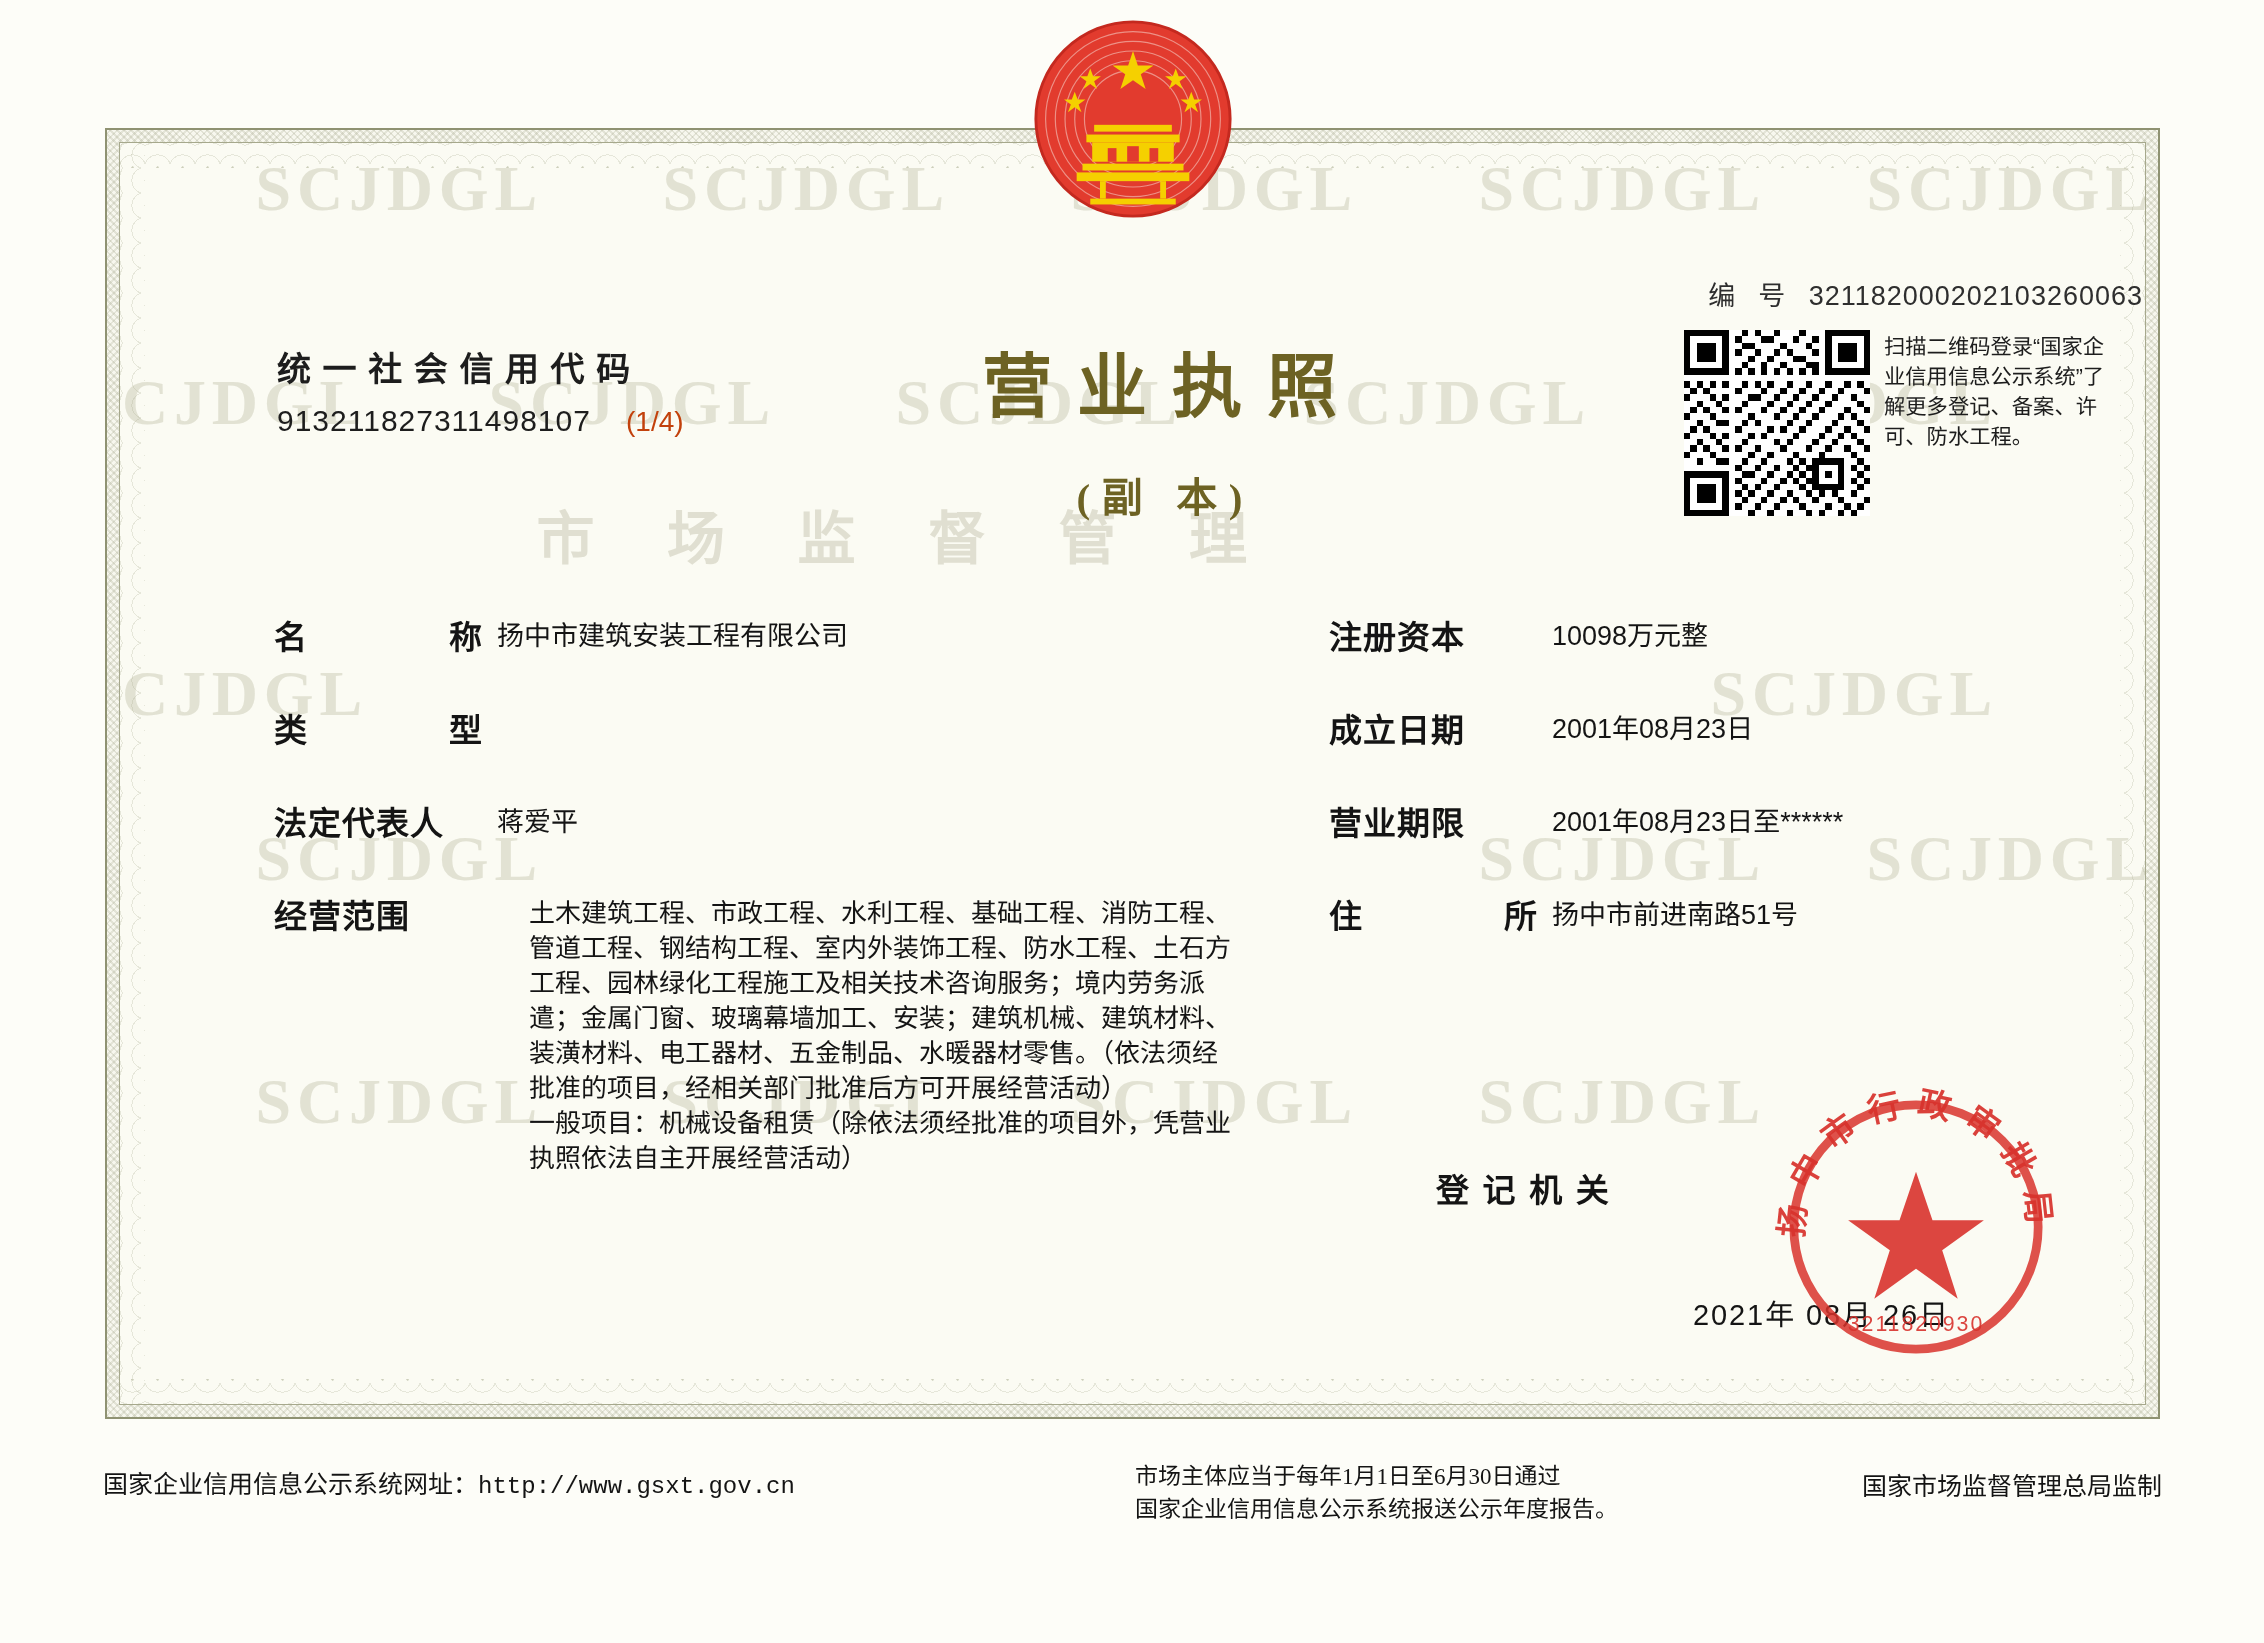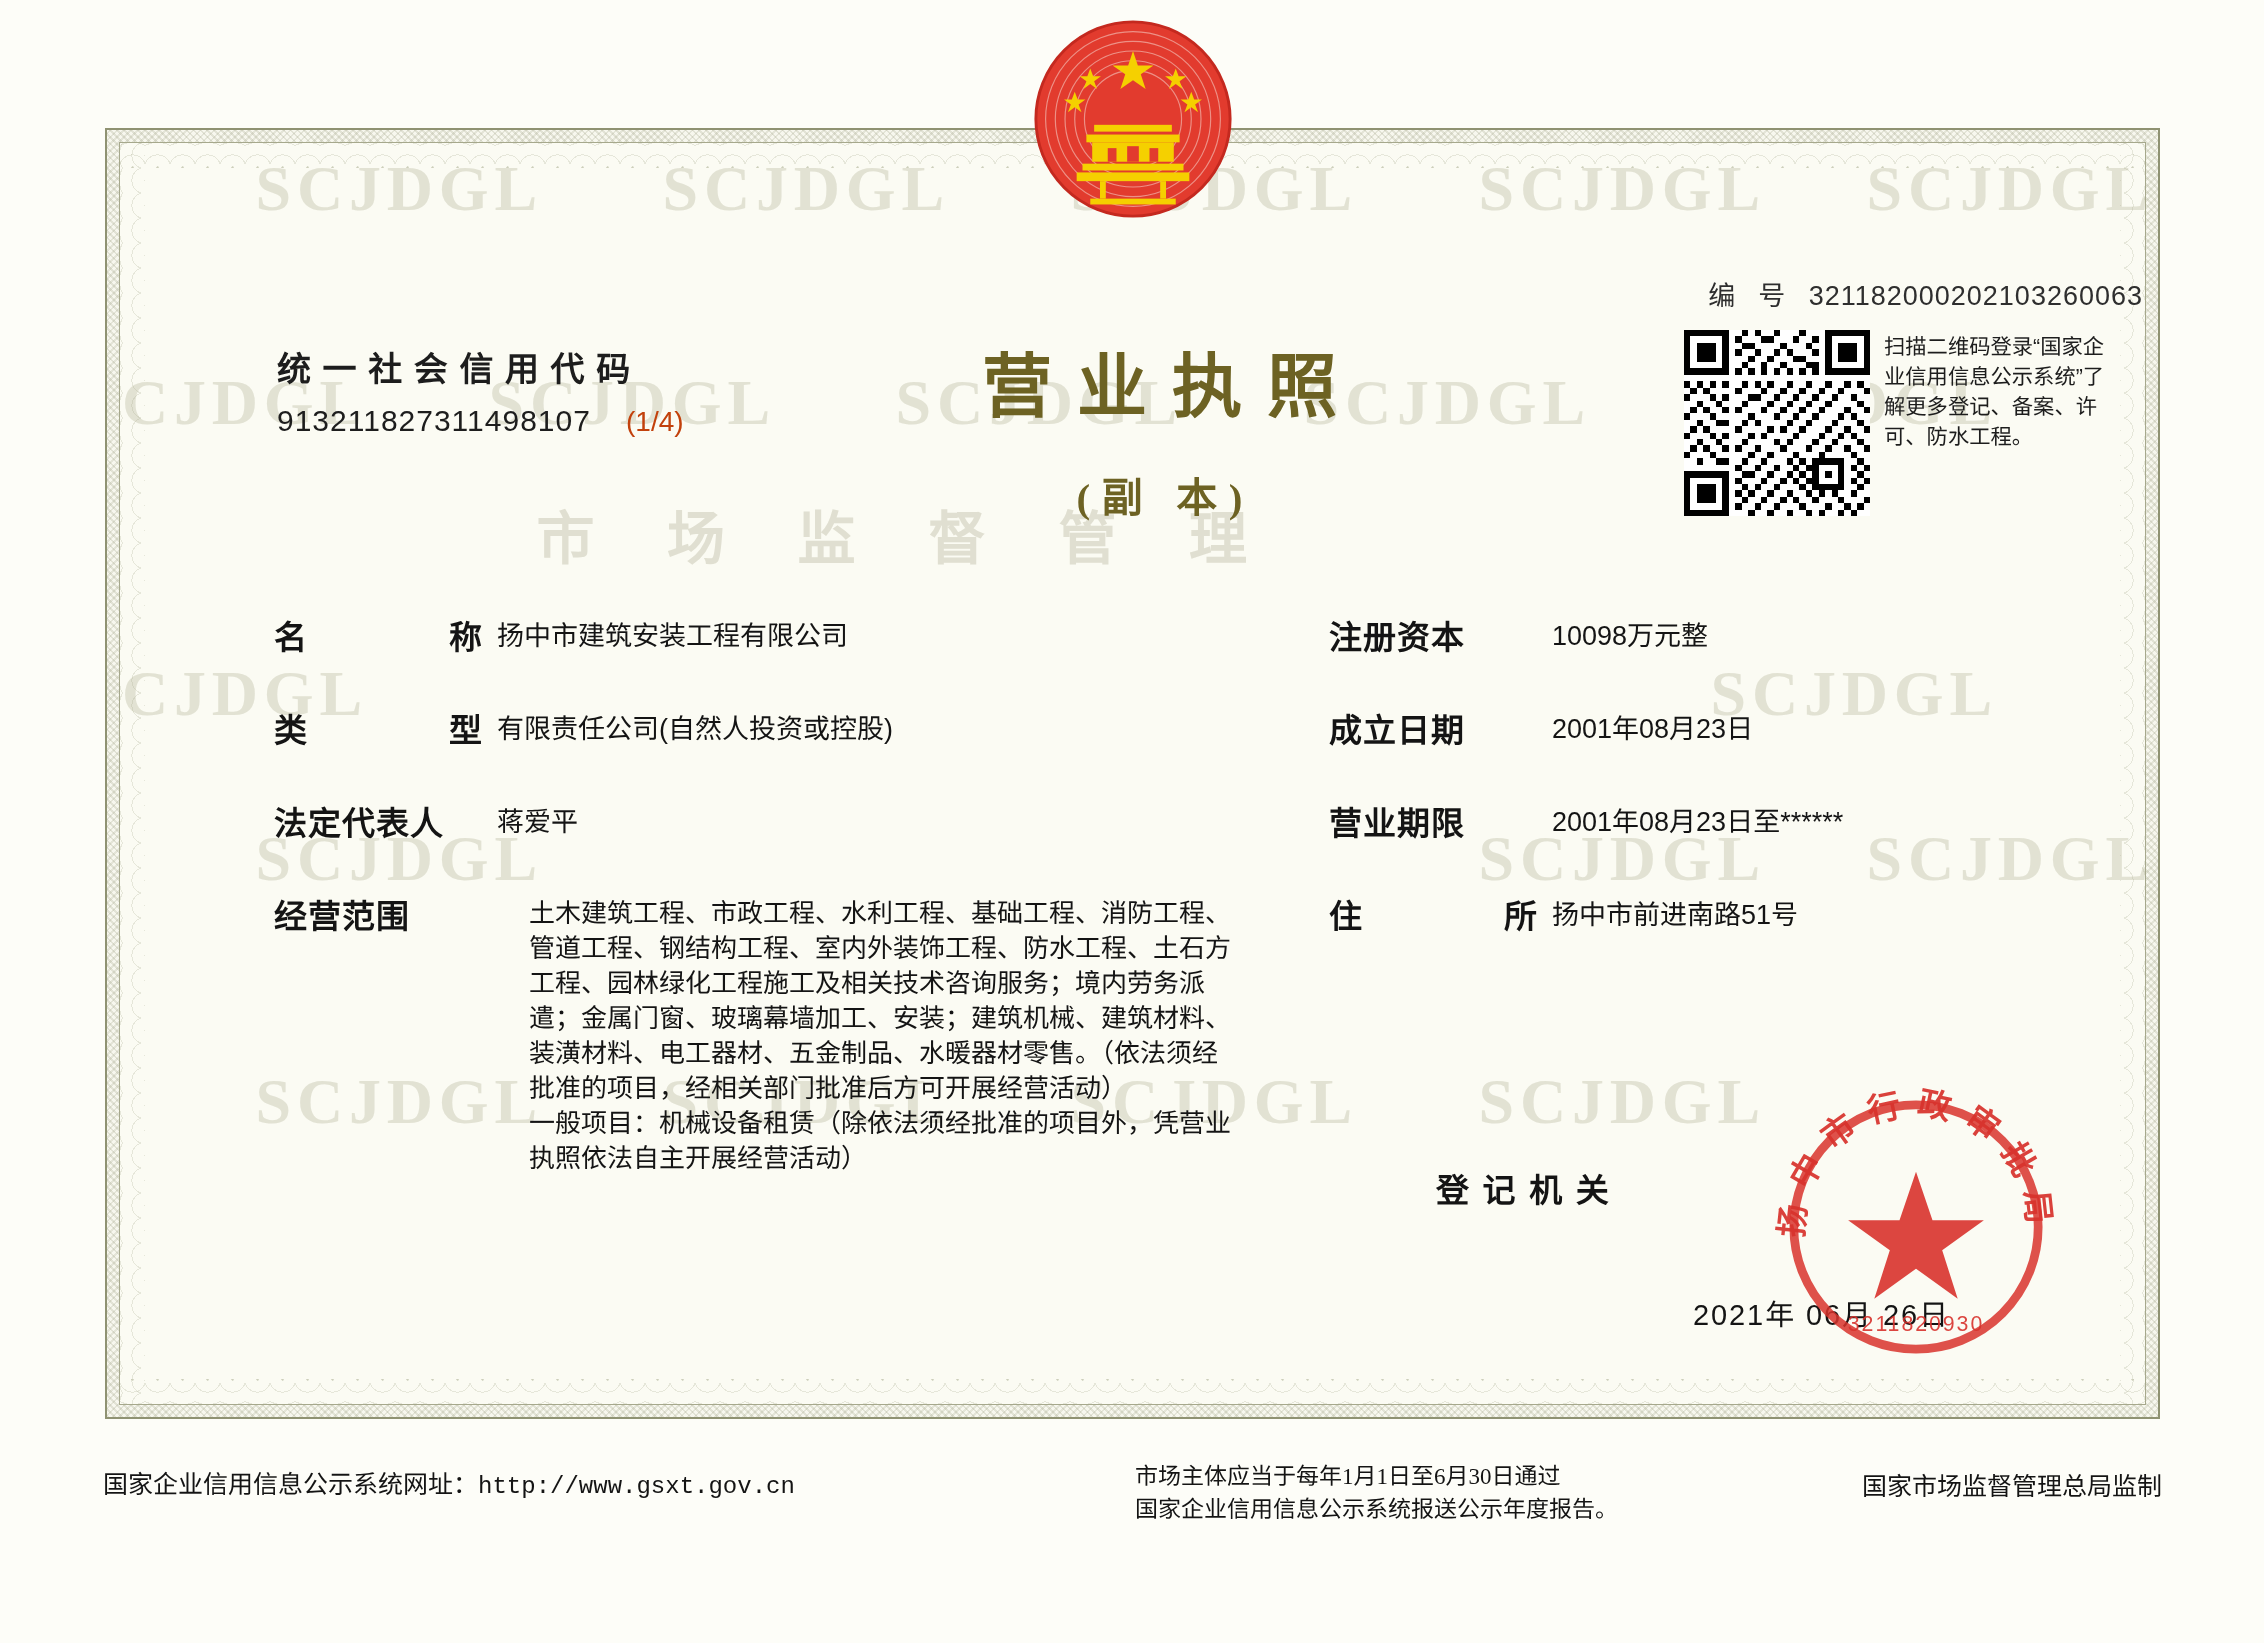--- a/index.html
+++ b/index.html
@@ -673,21 +673,20 @@
       <div class="val big">扬中市建筑安装工程有限公司</div>
     </div>
 
     <div class="row">
       <div class="lbl">
         <span class="lbl-spread">
             <span>类</span>
             <span>型</span>
           </span>
       </div>
-      <div class="val big">有限责任公司(自然人投资或控股)</div>
     </div>
 
     <div class="row">
       <div class="lbl">法定代表人</div>
       <div class="val big">蒋爱平</div>
     </div>
 
     <div class="row">
       <div class="lbl">经营范围</div>
       <div class="val scope-val">土木建筑工程、市政工程、水利工程、基础工程、消防工程、
@@ -728,21 +727,21 @@
       </div>
       <div class="val big">扬中市前进南路51号</div>
     </div>
 
   </div>
 
   <div class="registry">登记机关</div>
 
   <div class="reg-date">
     <span>2021</span><span class="cn">年</span>
-    <span>06</span><span class="cn">月</span>
+    <span>08</span><span class="cn">月</span>
     <span>26</span><span class="cn">日</span>
   </div>
 
   <div class="seal">
     <svg viewBox="0 0 330 330" width="320" height="320" aria-hidden="true">
       <defs>
         <path id="sealArc" d="M 165,165 m -122,0 a 122,122 0 1,1 244,0" fill="none"></path>
         <path id="sealArcText" d="M 50,165 a 115,115 0 1 1 230,0" fill="none"></path>
       </defs>
       <circle cx="165" cy="165" r="126" fill="none" stroke="#d8322c" stroke-width="9" opacity="0.85"></circle>

